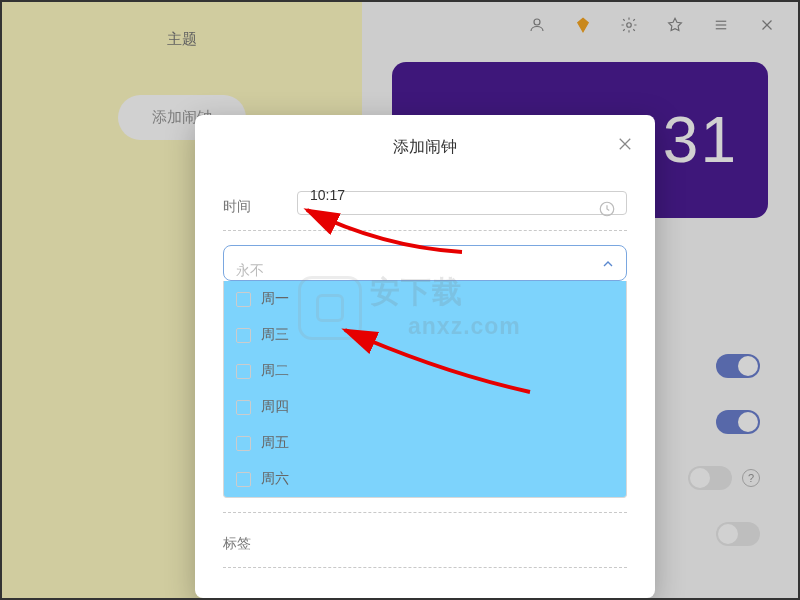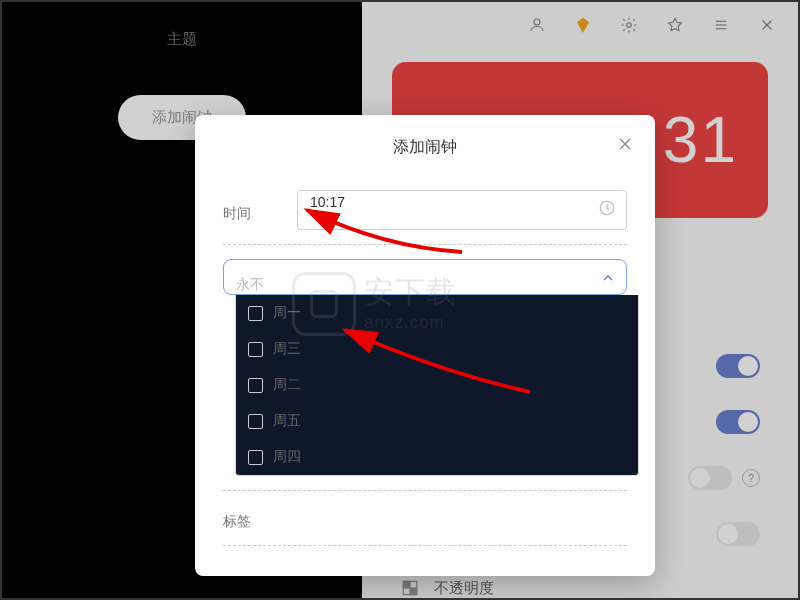--- a/index.html
+++ b/index.html
@@ -1,34 +1,34 @@
 <!DOCTYPE html>
 <html><head>
 <meta charset="utf-8">
 <style>
 * { box-sizing: border-box; margin: 0; padding: 0; font-family: -apple-system, "Segoe UI", "Microsoft YaHei", sans-serif; }
 html, body { width: 800px; height: 600px; overflow: hidden; }
 body { background: #f5f5f5; position: relative; border: 2px solid #333; }
 
 
-.left-pane { position: absolute; left: 0; top: 0; width: 360px; height: 100%; background: #000000; }
+.left-pane { position: absolute; left: 0; top: 0; width: 360px; height: 100%; background: #fef9c3; }
 .tab-bar { display: flex; padding: 18px 30px; gap: 0; }
 .tab { flex: 1; text-align: center; padding: 10px 0; border-radius: 22px; font-size: 15px; color: #777; cursor: pointer; }
 .tab.active { background: #fff; color: #222; }
 .add-btn-wrap { text-align: center; margin-top: 18px; }
 .add-btn { display: inline-block; padding: 13px 34px; border-radius: 26px; background: #fff; color: #999; font-size: 15px; cursor: pointer; }
 
 
 .right-pane { position: absolute; left: 360px; right: 0; top: 0; bottom: 0; background: #fbfbfb; }
 .titlebar { display: flex; justify-content: flex-end; align-items: center; gap: 28px; padding: 14px 22px; color: #999; }
 .titlebar .ico { width: 18px; height: 18px; display: flex; align-items: center; justify-content: center; cursor: pointer; }
 .titlebar .ico svg { width: 18px; height: 18px; fill: none; stroke: #888; stroke-width: 1.6; }
 .titlebar .diamond svg { fill: #f6a623; stroke: #f6a623; }
 
-.clock-card { margin: 14px 30px 0 30px; background: #ef4444; border-radius: 14px; height: 156px; display: flex; align-items: center; justify-content: flex-end; padding-right: 30px; }
+.clock-card { margin: 14px 30px 0 30px; background: #4c1d95; border-radius: 14px; height: 156px; display: flex; align-items: center; justify-content: flex-end; padding-right: 30px; }
 .clock-card span { color: #fff; font-size: 64px; font-weight: 300; letter-spacing: 2px; }
 
 .settings { margin-top: 120px; padding: 0 38px; }
 .setting-row { display: flex; align-items: center; justify-content: space-between; padding: 16px 0; color: #666; font-size: 15px; }
 .setting-row .lbl-wrap { display: flex; align-items: center; gap: 14px; }
 .setting-row .row-ico { width: 20px; height: 20px; }
 .setting-row .row-ico svg { width: 20px; height: 20px; fill: none; stroke: #999; stroke-width: 1.5; }
 .toggle { width: 44px; height: 24px; border-radius: 12px; background: #6b7fcf; position: relative; cursor: pointer; }
 .toggle.off { background: #e8e8e8; }
 .toggle .knob { position: absolute; top: 2px; right: 2px; width: 20px; height: 20px; border-radius: 50%; background: #fff; }
@@ -44,42 +44,42 @@
 .modal-title { font-size: 16px; color: #333; }
 .modal-close { position: absolute; right: 20px; top: 20px; width: 20px; height: 20px; cursor: pointer; }
 .modal-close svg { width: 18px; height: 18px; stroke: #888; stroke-width: 1.6; fill: none; }
 
 .form { padding: 0 28px; }
 .form-row { display: flex; align-items: center; padding: 14px 0; border-bottom: 1px dashed #c9c9c9; }
 .form-row.no-border { border-bottom: none; }
 .form-label { width: 74px; color: #777; font-size: 14px; padding-top: 8px; flex-shrink: 0; }
 .form-ctrl { flex: 1; }
 
-.time-input { width: 100%; border: 1px solid #cfcfcf; border-radius: 4px; height: 40px; padding: 0 36px 16px 12px; font-size: 14px; color: #333; position: relative; display: flex; align-items: center; }
+.time-input { width: 100%; border: 1px solid #cfcfcf; border-radius: 4px; height: 24px; padding: 0 36px 16px 12px; font-size: 14px; color: #333; position: relative; display: flex; align-items: center; }
 .time-ico { position: absolute; right: 10px; top: 8px; width: 18px; height: 18px; }
 .time-ico svg { width: 18px; height: 18px; stroke: #bbb; fill: none; stroke-width: 1.6; }
 
 .select-box { width: 100%; border: 1px solid #7aa7e0; border-radius: 8px; height: 36px; padding: 16px 36px 0 12px; font-size: 14px; color: #bbb; display: flex; align-items: center; position: relative; cursor: pointer; }
 .select-arrow { position: absolute; right: 10px; top: 10px; width: 16px; height: 16px; }
 .select-arrow svg { width: 16px; height: 16px; fill: none; stroke: #5a88cf; stroke-width: 2; }
 
-.dropdown { width: 100%; border: 1px solid #d8d8d8; border-top: none; border-radius: 0 0 4px 4px; background: #0f172a; margin-left: 12px; }
+.dropdown { width: 100%; border: 1px solid #d8d8d8; border-top: none; border-radius: 0 0 4px 4px; background: #7dd3fc; }
 .dropdown .opt { display: flex; align-items: center; gap: 10px; padding: 9px 12px; font-size: 14px; color: #666; cursor: pointer; }
 .dropdown .opt .cb { width: 15px; height: 15px; border: 1px solid #ccc; border-radius: 2px; flex-shrink: 0; }
 
 
 .arrow { position: absolute; pointer-events: none; }
 
 
-.watermark { position: absolute; left: 290px; top: 270px; opacity: 0.18; pointer-events: none; display: flex; align-items: flex-start; gap: 8px; }
+.watermark { position: absolute; left: 296px; top: 270px; opacity: 0.18; pointer-events: none; display: flex; align-items: flex-end; gap: 8px; font-weight: bold; }
 .wm-ico { width: 64px; height: 64px; border: 3px solid #999; border-radius: 14px; display: flex; align-items: center; justify-content: center; }
 .wm-ico-inner { width: 28px; height: 28px; border: 3px solid #999; border-radius: 6px; }
 .wm-txt { display: flex; flex-direction: column; color: #777; }
 .wm-txt .zh { font-size: 30px; letter-spacing: 1px; }
-.wm-txt .en { font-size: 17px; letter-spacing: 1px; }
+.wm-txt .en { font-size: 23px; letter-spacing: 1px; margin-left: 38px; }
 </style>
 </head>
 <body>
 
 <div class="left-pane">
   <div class="tab-bar">
     <div class="tab">主题</div>
   </div>
   <div class="add-btn-wrap">
     <div class="add-btn">添加闹钟</div>
@@ -220,25 +220,29 @@
           <div class="opt">
               <span class="cb"></span>
               <span>周三</span>
             </div>
           <div class="opt">
               <span class="cb"></span>
               <span>周二</span>
             </div>
           <div class="opt">
               <span class="cb"></span>
+              <span>周四</span>
+            </div>
+          <div class="opt">
+              <span class="cb"></span>
               <span>周五</span>
             </div>
           <div class="opt">
               <span class="cb"></span>
-              <span>周四</span>
+              <span>周六</span>
             </div>
         </div>
       </div>
     </div>
 
     <div class="form-row" style="border-top:1px dashed #c9c9c9">
       <div class="form-label">标签</div>
       <div class="form-ctrl"></div>
     </div>
 

